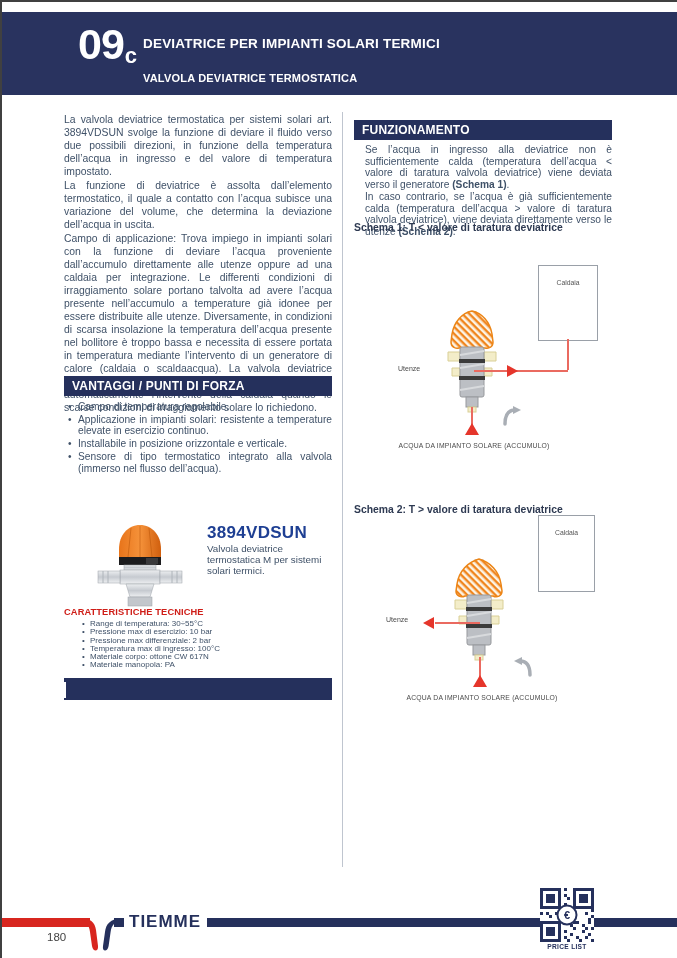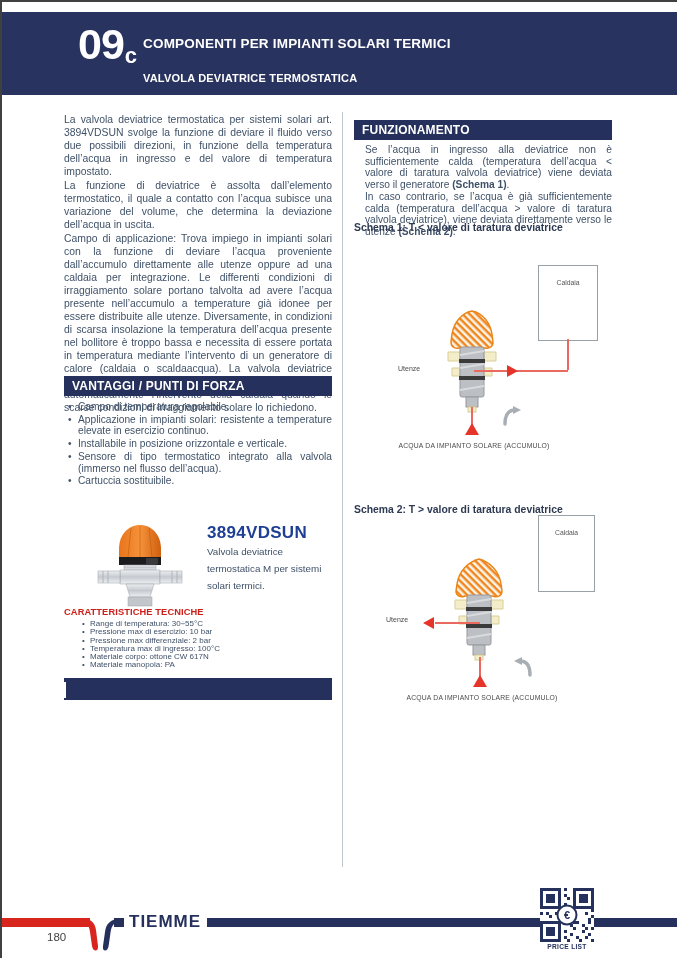--- a/index.html
+++ b/index.html
@@ -20,21 +20,21 @@
   .sec-bar{position:absolute;height:20px;background:#25305c;color:#fff;font-size:12px;font-weight:bold;
            line-height:20px;padding-left:8px;letter-spacing:.2px;box-sizing:border-box;}
 
   
   .intro{position:absolute;left:62px;top:111px;width:268px;}
   .bullets{position:absolute;left:62px;top:399px;width:268px;color:#3f5168;font-size:10.2px;line-height:11.7px;text-align:justify;}
   .bullets .bi{position:relative;padding-left:14px;margin-bottom:1px;}
   .bullets .bi::before{content:"•";position:absolute;left:4px;}
   .prod-photo{position:absolute;left:88px;top:521px;}
   .prod-code{position:absolute;left:205px;top:521px;font-size:17px;font-weight:bold;color:#1e3f93;letter-spacing:.3px;}
-  .prod-desc{position:absolute;left:205px;top:541px;width:126px;font-size:9.8px;line-height:17px;color:#3f5168;}
+  .prod-desc{position:absolute;left:205px;top:541px;width:126px;font-size:9.8px;line-height:11px;color:#3f5168;}
   .specs-title{position:absolute;left:62px;top:605px;font-size:9.3px;font-weight:bold;color:#cf1d17;letter-spacing:.1px;}
   .specs{position:absolute;left:78px;top:618px;width:250px;color:#3f5168;font-size:8px;line-height:8.3px;}
   .specs .bi{position:relative;padding-left:10px;}
   .specs .bi::before{content:"•";position:absolute;left:2px;}
 
   
   .ptable{position:absolute;left:62px;top:676px;width:268px;border-bottom:2px solid #25305c;}
   .trow{display:flex;flex-direction:column;}
   .thead{background:#25305c;color:#fff;height:20px;font-size:9.8px;font-weight:bold;}
   .thead .tc{line-height:20px;}
@@ -70,37 +70,36 @@
   .pricelist{position:absolute;left:528px;top:941px;width:74px;text-align:center;font-size:6.6px;
              font-weight:bold;color:#25305c;letter-spacing:.3px;}
 </style>
 </head>
 <body>
 
 <div class="page">
 
   <div class="header-bar">
     <div class="chapter"><span class="num">09</span><span class="sub">c</span></div>
-    <div class="h-title">COMPONENTI PER IMPIANTI SOLARI TERMICI</div>
+    <div class="h-title">DEVIATRICE PER IMPIANTI SOLARI TERMICI</div>
     <div class="h-sub">VALVOLA DEVIATRICE TERMOSTATICA</div>
   </div>
 
   <div class="intro body-text">
     <p>La valvola deviatrice termostatica per sistemi solari art. 3894VDSUN svolge la funzione di deviare il fluido verso due possibili direzioni, in funzione della temperatura dell’acqua in ingresso e del valore di temperatura impostato.</p>
     <p>La funzione di deviatrice è assolta dall’elemento termostatico, il quale a contatto con l’acqua subisce una variazione del volume, che determina la deviazione dell’acqua in uscita.</p>
     <p>Campo di applicazione: Trova impiego in impianti solari con la funzione di deviare l’acqua proveniente dall’accumulo direttamente alle utenze oppure ad una caldaia per integrazione. Le differenti condizioni di irraggiamento solare portano talvolta ad avere l’acqua presente nell’accumulo a temperature già idonee per essere distribuite alle utenze. Diversamente, in condizioni di scarsa insolazione la temperatura dell’acqua presente nel bollitore è troppo bassa e necessita di essere portata in temperatura mediante l’intervento di un generatore di calore (caldaia o scaldaacqua). La valvola deviatrice sviluppata da Tiemme consente di gestire automaticamente l’intervento della caldaia quando le scarse condizioni di irraggiamento solare lo richiedono.</p>
   </div>
 
   <div class="sec-bar" style="left:62px;top:374px;width:268px;">VANTAGGI / PUNTI DI FORZA</div>
   <div class="bullets">
     <div class="bi">Campo di temperatura regolabile.</div>
     <div class="bi">Applicazione in impianti solari: resistente a temperature elevate in esercizio continuo.</div>
     <div class="bi">Installabile in posizione orizzontale e verticale.</div>
     <div class="bi">Sensore di tipo termostatico integrato alla valvola (immerso nel flusso dell’acqua).</div>
-    <div class="bi">Cartuccia sostituibile.</div>
   </div>
 
 
   <div class="prod-photo">
     <svg width="100" height="88" viewBox="0 0 100 88">
       <defs>
         <linearGradient id="capg" x1="0" y1="0" x2="1" y2="0">
           <stop offset="0" stop-color="#e8741a"></stop>
             <stop offset="0.5" stop-color="#f5923a"></stop>
             <stop offset="1" stop-color="#d05f0e"></stop>

